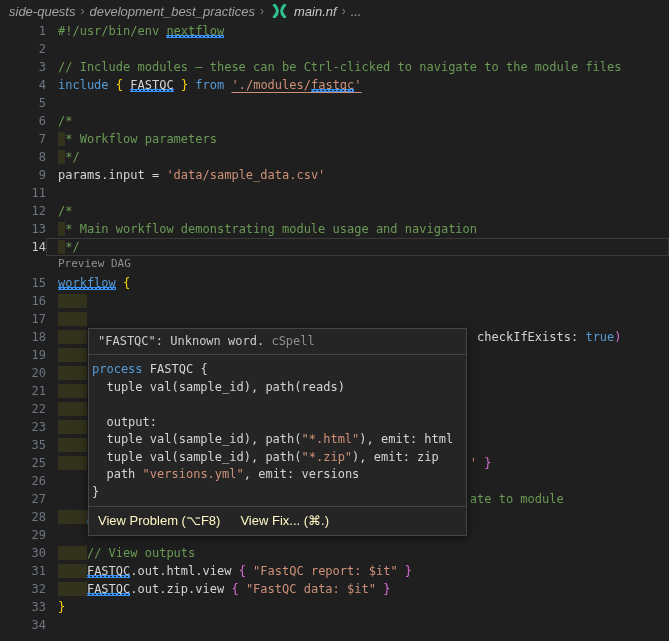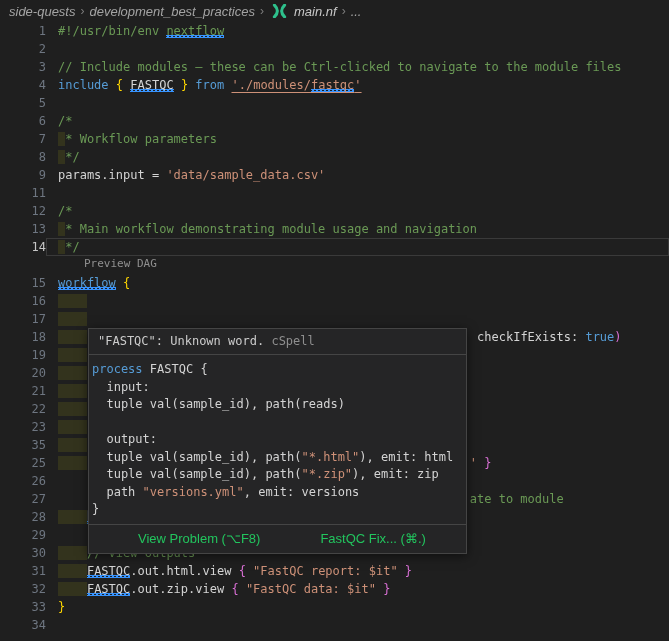--- a/index.html
+++ b/index.html
@@ -40,39 +40,39 @@
   .lnk { text-decoration:underline; text-underline-offset:3px; }
   .sq  {
     background-image:
       linear-gradient(45deg, transparent 40%, #3794ff 40%, #3794ff 60%, transparent 60%),
       linear-gradient(-45deg, transparent 40%, #3794ff 40%, #3794ff 60%, transparent 60%);
     background-size:4px 3px; background-repeat:repeat-x; background-position:left bottom;
   }
 
   .lens-row { height:18px; display:flex; }
   .lens-gap { flex:none; width:58px; }
-  .lens { font-size:11px; line-height:16px; color:#8f8f8f;margin-left:26px; }
+  .lens { font-size:11px; line-height:16px; color:#8f8f8f; }
 
   
   #popup {
     position:absolute; left:88px; top:306px; width:379px; z-index:10;
     background:#252526; border:1px solid #454545;
     box-shadow:0 2px 10px rgba(0,0,0,.55);
     font-family:"DejaVu Sans Mono", monospace; font-size:12px;
   }
   #popup-header { padding:4px 9px 5px 9px; color:#cccccc; line-height:16px; }
   #popup-header .dim { color:#8f8f8f; }
   .popup-divider { height:1px; background:#454545; }
   #popup-code { padding:6px 9px 5px 3px; }
   #popup-code .pline { height:17.5px; line-height:17.5px; white-space:pre; color:#d4d4d4; }
   #popup-actions {
     display:flex; gap:20px; padding:6px 9px 7px 9px;
     font-family:"Liberation Sans", sans-serif; font-size:13px;
   }
-  #popup-actions .action { color:#22c55e; cursor:pointer;margin-left:40px; }
+  #popup-actions .action { color:#fef9c3; cursor:pointer; }
 </style>
 </head>
 <body>
 
 <div id="breadcrumb">
     <span class="crumb">side-quests</span>
     <span class="sep">›</span>
     <span class="crumb">development_best_practices</span>
     <span class="sep">›</span>
     <span class="nf-icon">
@@ -86,33 +86,32 @@
     <span class="crumb">...</span>
   </div>
 
 <div id="editor">
 
   <div id="popup">
     <div id="popup-header"><span>"FASTQC": Unknown word.</span><span class="dim"> </span><span class="dim">cSpell</span></div>
     <div class="popup-divider"></div>
     <div id="popup-code">
         <div class="pline"><span class="seg kw">process</span><span class="seg txt"> FASTQC {</span></div>
-        <div class="pline"><span class="seg txt">  input:</span></div>
         <div class="pline"><span class="seg txt">  tuple val(sample_id), path(reads)</span></div>
         <div class="pline"></div>
         <div class="pline"><span class="seg txt">  output:</span></div>
         <div class="pline"><span class="seg txt">  tuple val(sample_id), path(</span><span class="seg str">"*.html"</span><span class="seg txt">), emit: html</span></div>
         <div class="pline"><span class="seg txt">  tuple val(sample_id), path(</span><span class="seg str">"*.zip"</span><span class="seg txt">), emit: zip</span></div>
         <div class="pline"><span class="seg txt">  path </span><span class="seg str">"versions.yml"</span><span class="seg txt">, emit: versions</span></div>
         <div class="pline"><span class="seg txt">}</span></div>
       </div>
     <div class="popup-divider"></div>
     <div id="popup-actions">
         <span class="action">View Problem (⌥F8)</span>
-        <span class="action">FastQC Fix... (⌘.)</span>
+        <span class="action">View Fix... (⌘.)</span>
       </div>
   </div>
 <div class="row">
       <div class="ln">1</div>
       <div class="code"><span class="seg com">#!/usr/bin/env </span><span class="seg com sq">nextflow</span></div>
     </div>
     <div class="row">
       <div class="ln">2</div>
       <div class="code"></div>
     </div>

